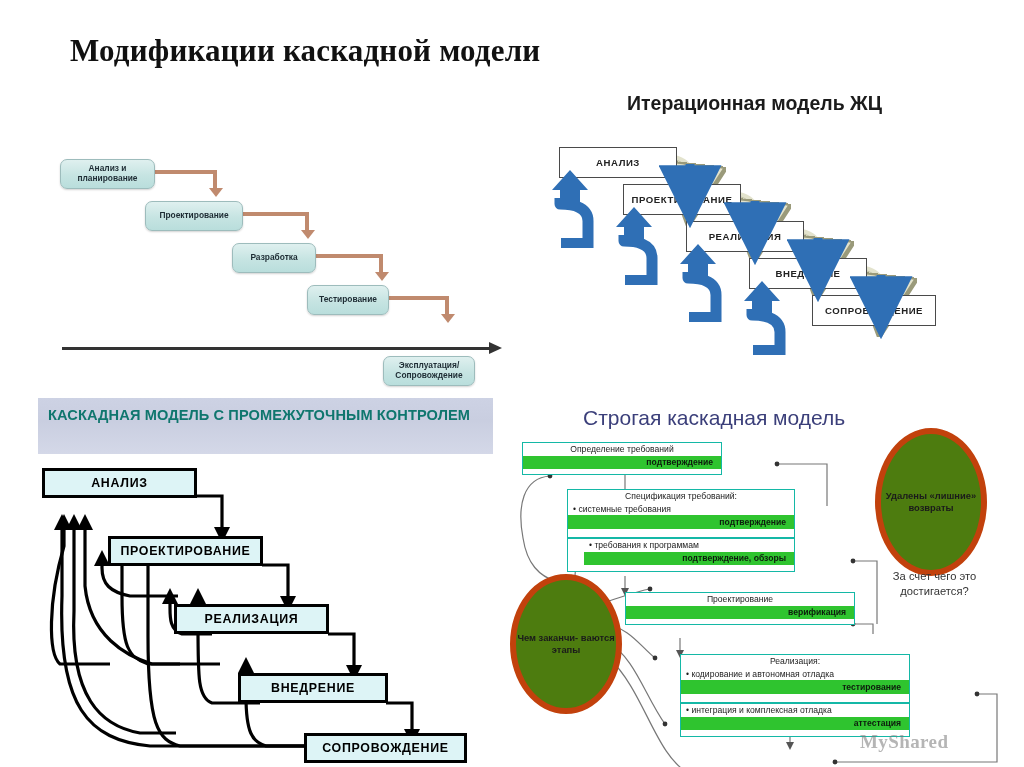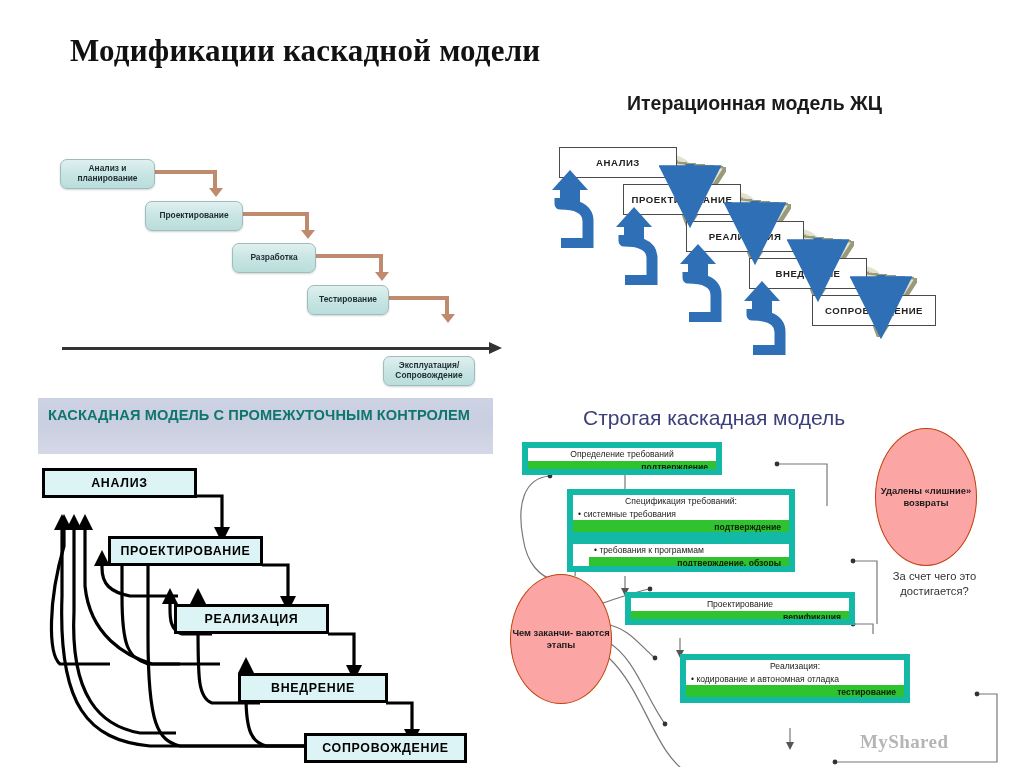--- a/index.html
+++ b/index.html
@@ -85,35 +85,35 @@
   }
   .ksvg{position:absolute;left:0;top:0;width:480px;height:360px;z-index:3;}
 
   
   #panel-strict{left:505px;top:362px;width:515px;height:400px;margin-top:44px;}
   #strict-title{
     position:absolute;left:78px;top:0;
     font-size:21px;color:#3b3f7a;white-space:nowrap;
   }
   .sbox{
-    position:absolute;border:6px solid #14b8a6;background:#ffffff;
+    position:absolute;border:1px solid #14b8a6;background:#ffffff;
     box-sizing:border-box;z-index:6;overflow:hidden;
   }
   .srow{
     font-size:8.6px;color:#1c1c1c;line-height:1.25;
     padding:1px 5px;box-sizing:border-box;white-space:nowrap;
   }
   .srow.center{text-align:center;}
   .srow.green{
     background:#2fc42f;font-weight:bold;text-align:right;color:#0d1d0d;
     padding:1.5px 8px;
   }
   .ssvg{position:absolute;left:0;top:0;width:515px;height:400px;z-index:3;}
   .ellipse{
-    position:absolute;background:#fca5a5;border:1px solid #c2410c;
+    position:absolute;background:#4d7c0f;border:6px solid #c2410c;
     border-radius:50%;display:flex;align-items:center;justify-content:center;
     text-align:center;font-size:9.4px;font-weight:bold;color:#1b1b1b;
     line-height:1.32;z-index:7;
   }
   #strict-note{
     position:absolute;left:357px;top:163px;width:145px;text-align:center;
     font-size:11.2px;color:#333;line-height:1.32;z-index:7;
   }
   #watermark{
     position:absolute;left:355px;top:325px;
@@ -370,20 +370,24 @@
       <div class="srow center">Проектирование</div>
       <div class="srow green">верификация</div>
     </div>
 
     <div class="sbox" style="left:175px;top:248px;width:230px;height:49px;">
       <div class="srow center">Реализация:</div>
       <div class="srow">• кодирование и автономная отладка</div>
       <div class="srow green">тестирование</div>
     </div>
 
+    <div class="sbox" style="left:175px;top:297px;width:230px;height:34px;">
+      <div class="srow">• интеграция и комплексная отладка</div>
+      <div class="srow green">аттестация</div>
+    </div>
 
 
     <div class="ellipse" style="left:370px;top:22px;width:100px;height:136px;">
       <span>Удалены «лишние» возвраты</span>
     </div>
 
     <div class="ellipse" style="left:5px;top:168px;width:100px;height:128px;">
       <span>Чем заканчи- ваются этапы</span>
     </div>
 

